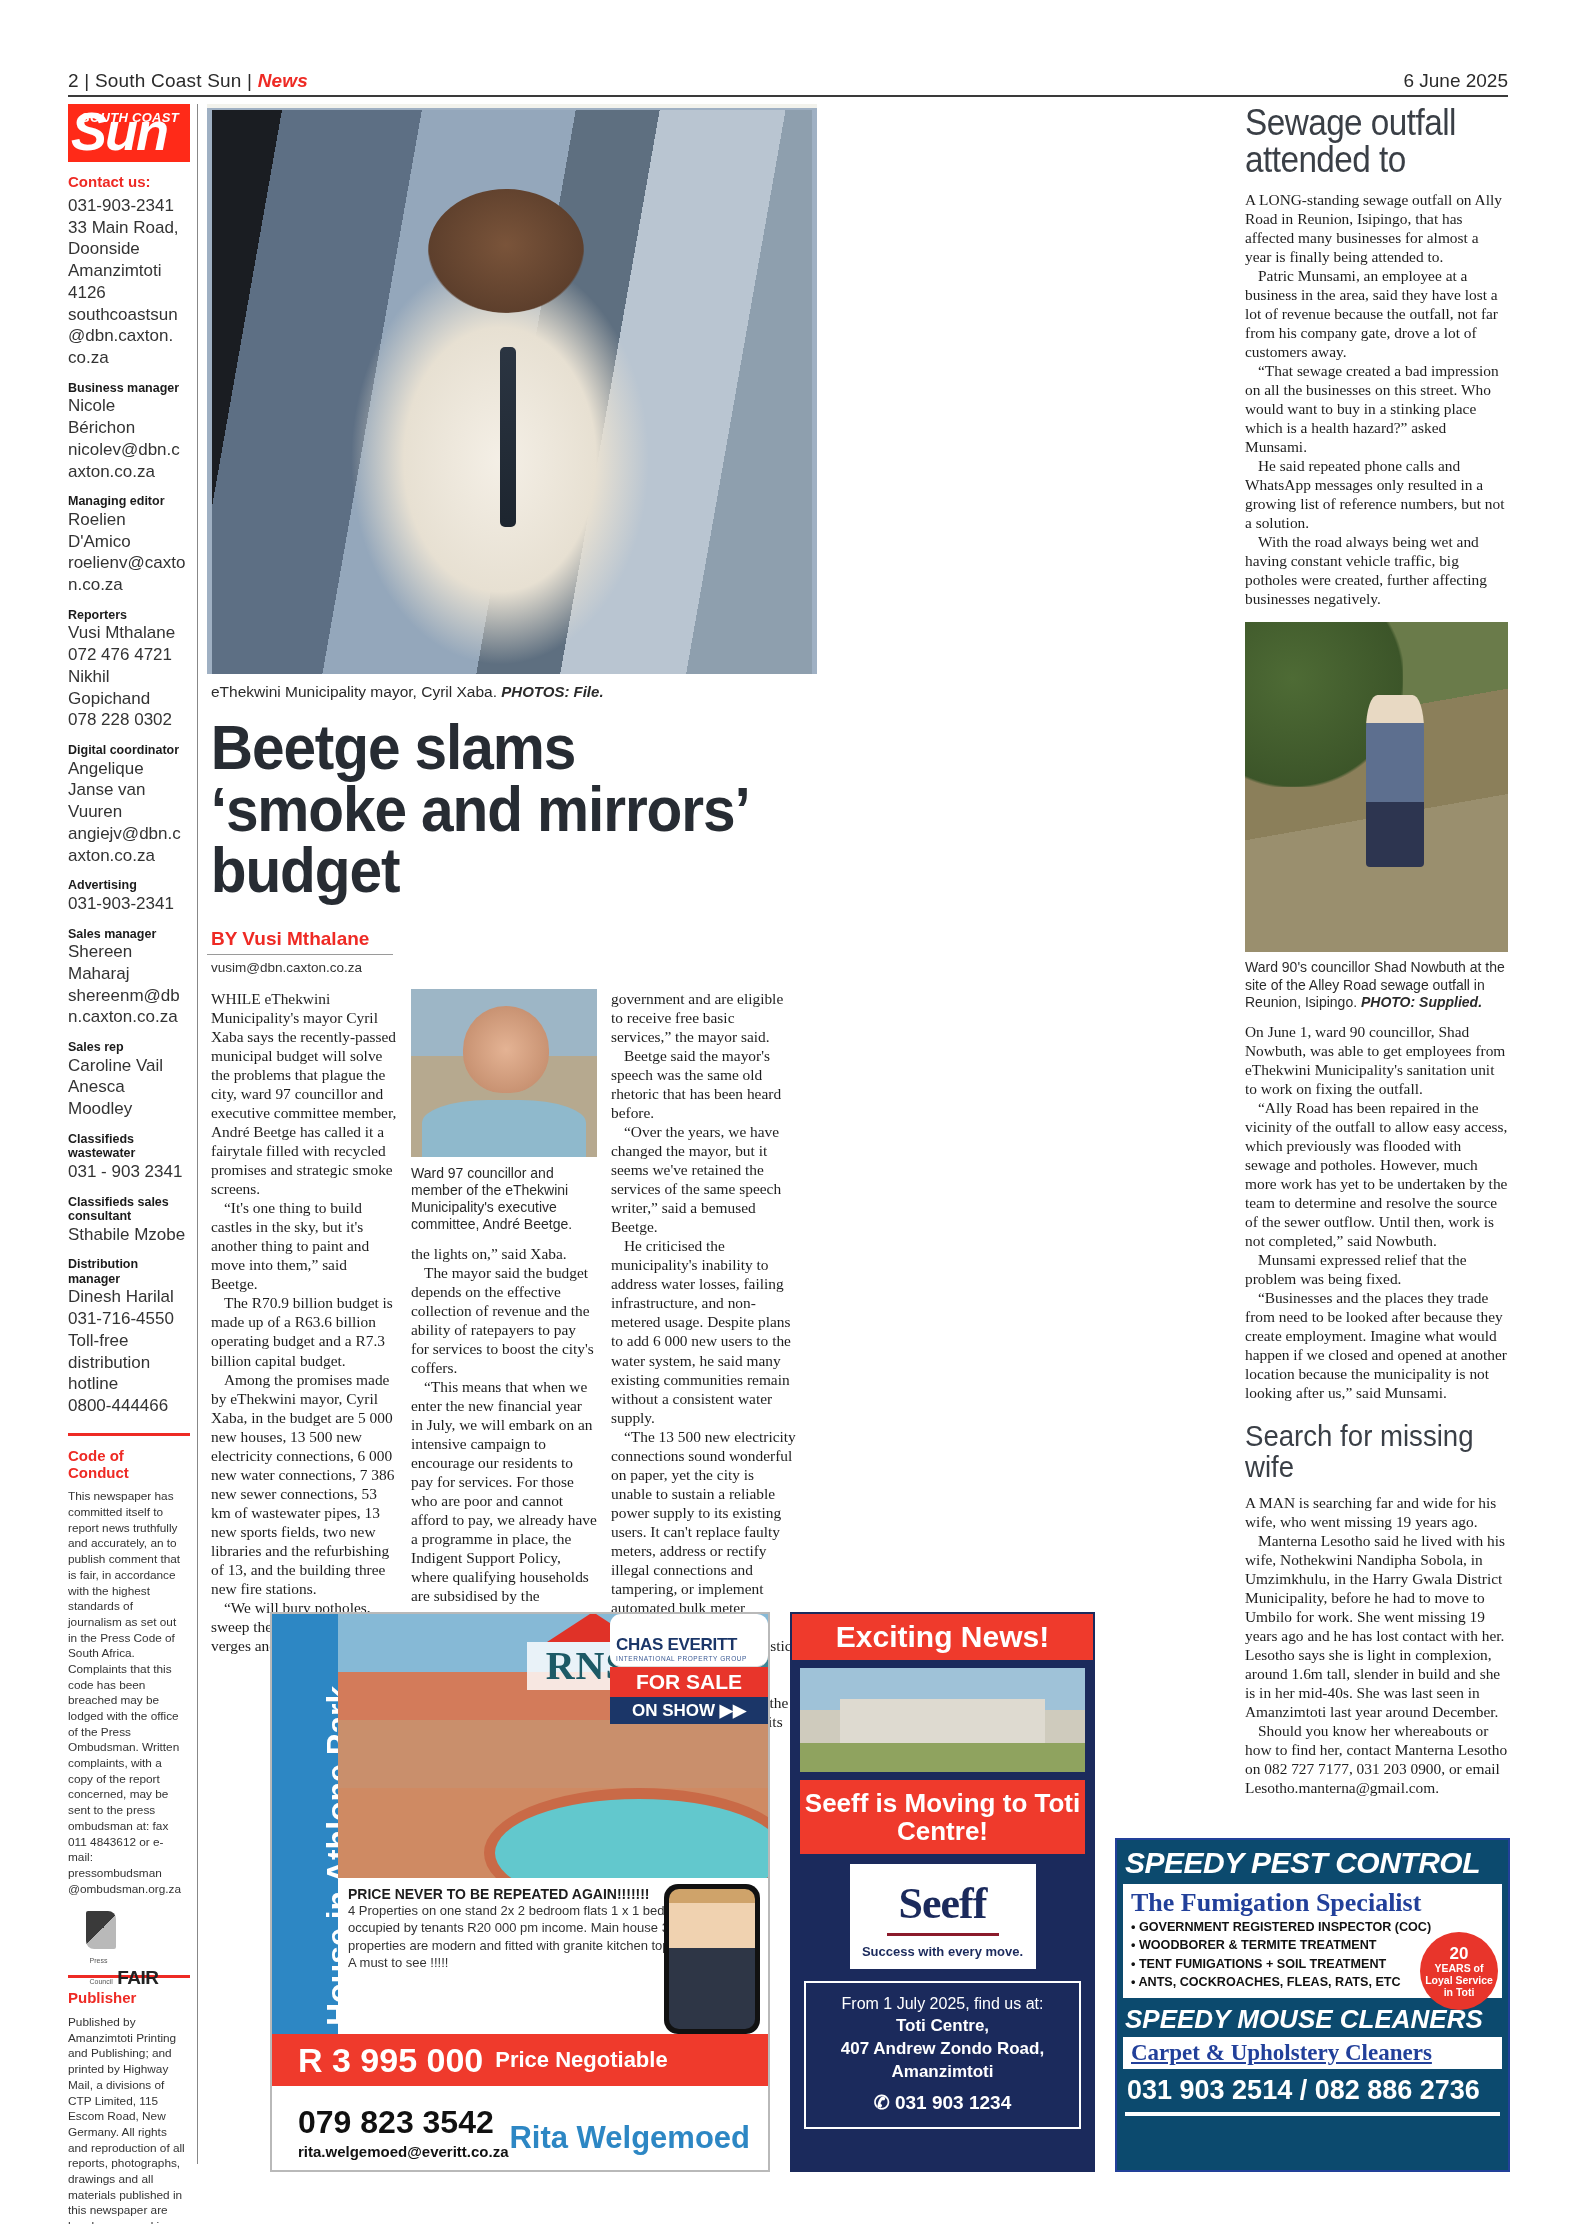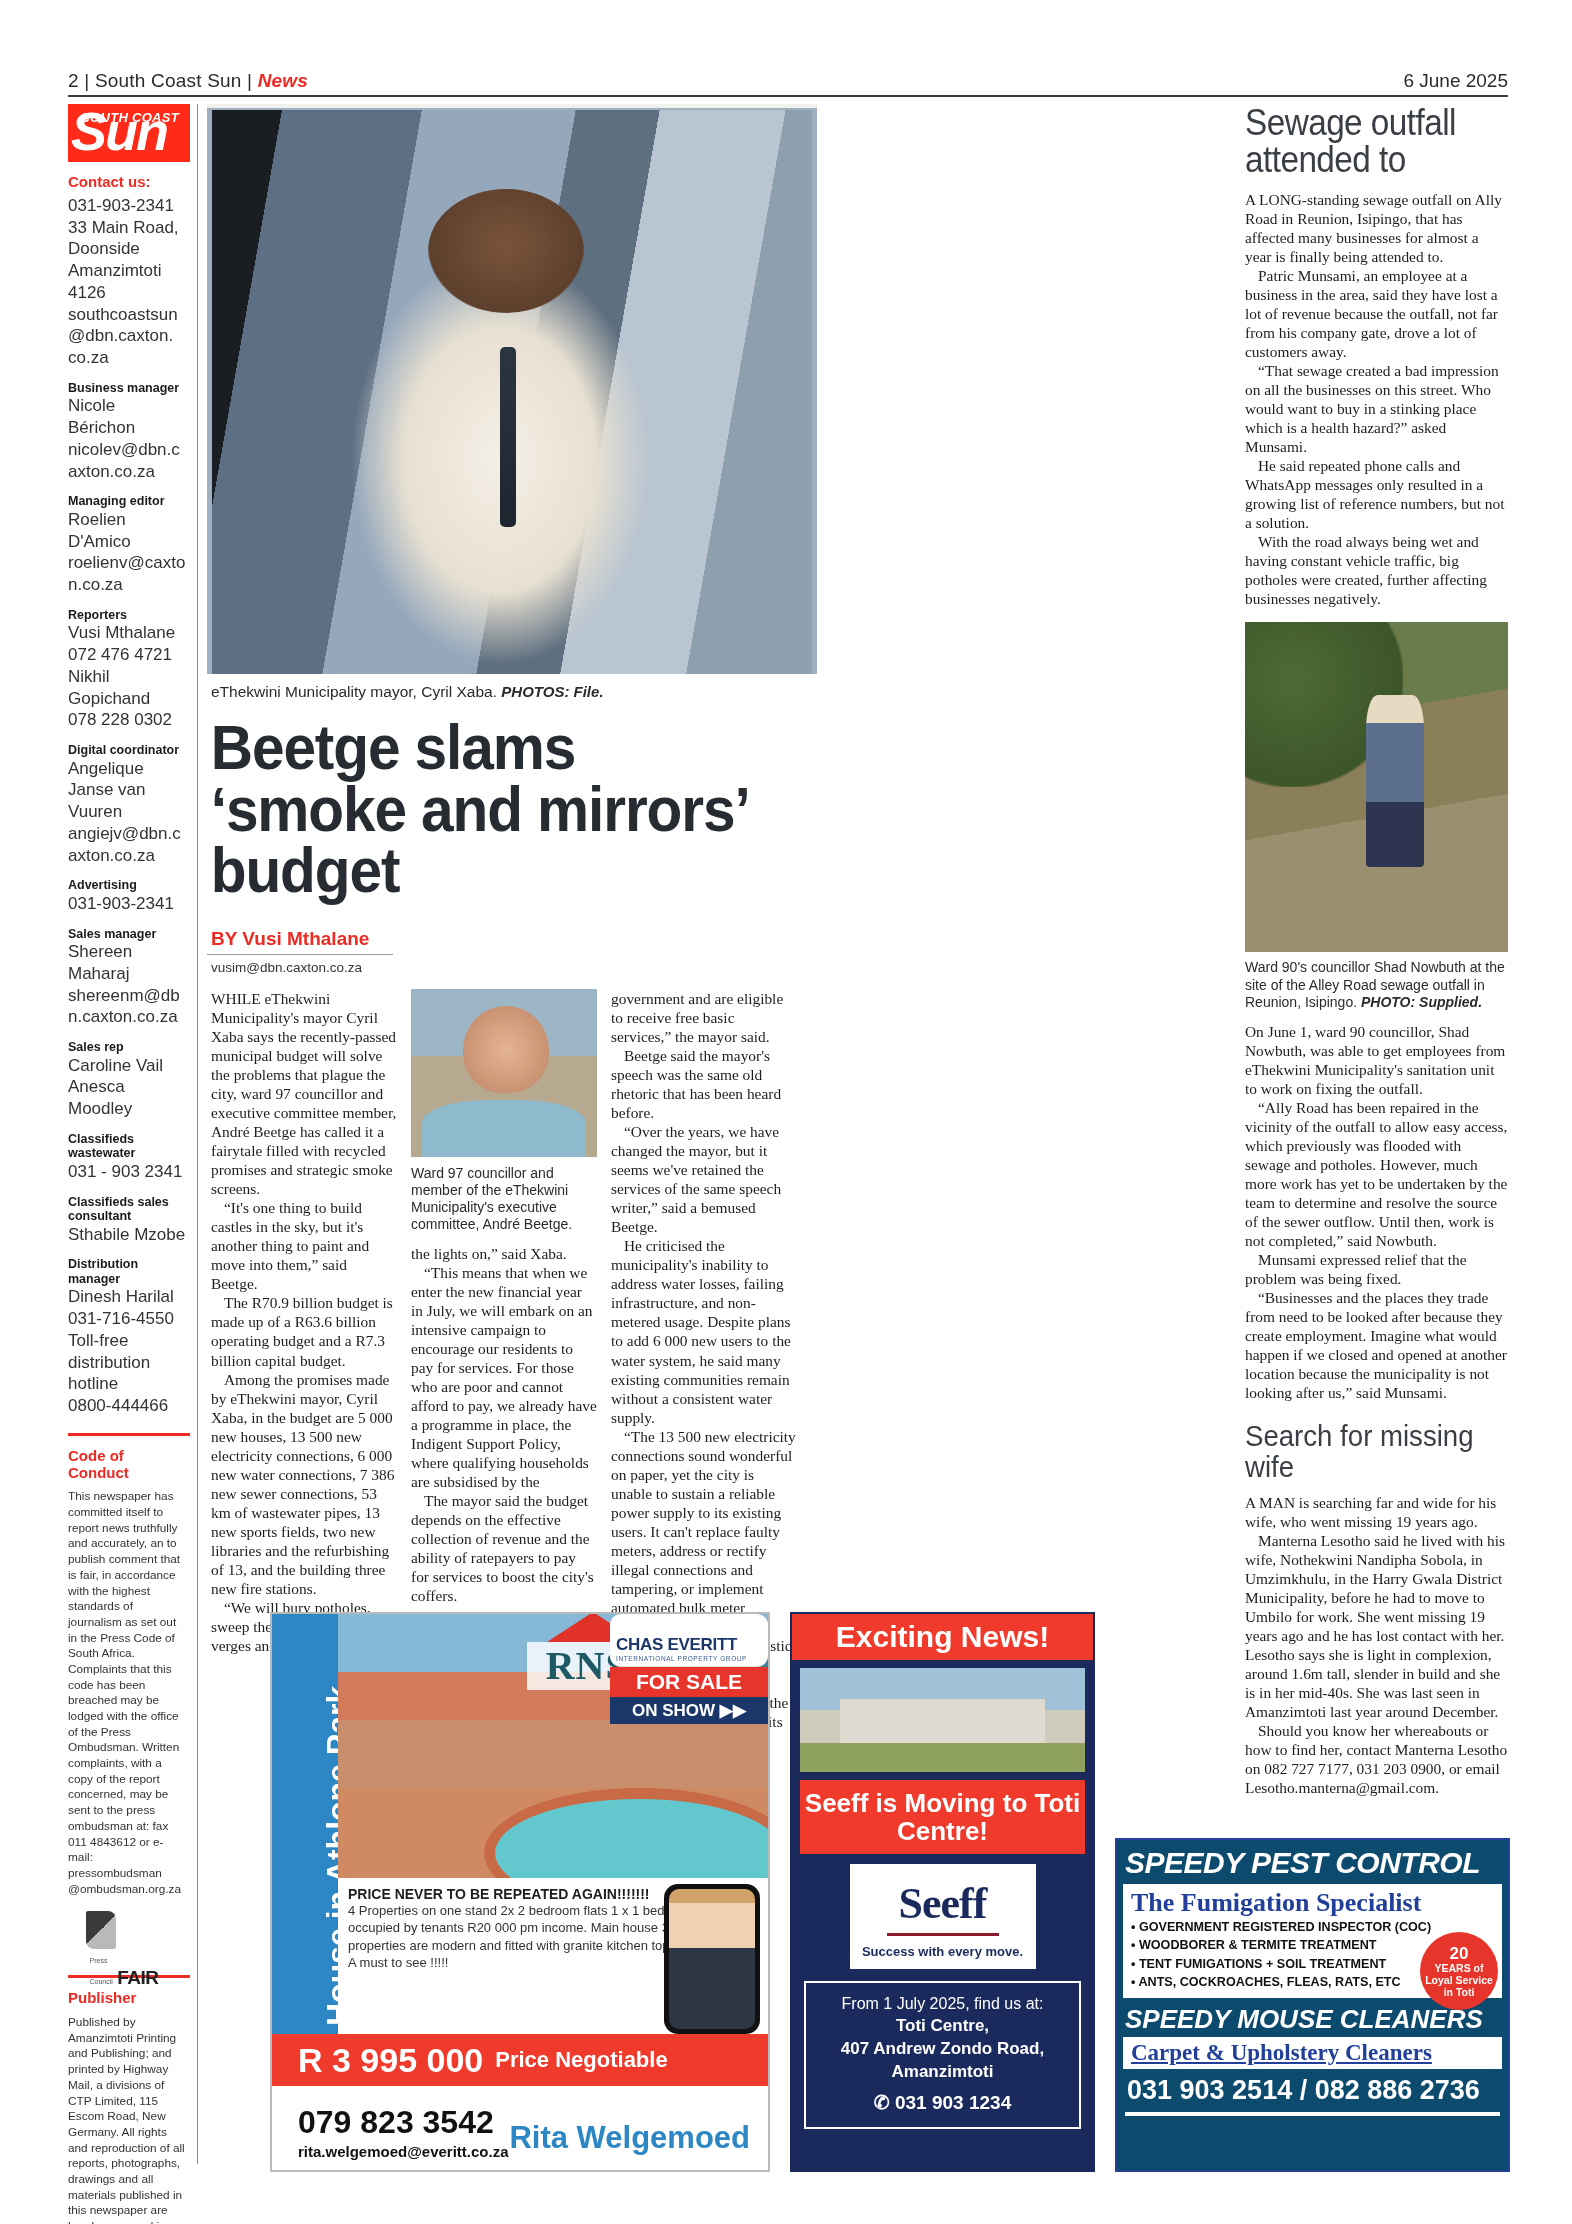--- a/index.html
+++ b/index.html
@@ -459,22 +459,22 @@
       </div>
 
       <div class="bcol">
         <div class="photo-beetge">
           <div class="pb-head"></div>
           <div class="pb-shirt"></div>
         </div>
         <div class="photo-cap2">Ward 97 councillor and member of the eThekwini Municipality's executive committee, André Beetge.</div>
         <div style="height:10px"></div>
         <p>the lights on,” said Xaba.</p>
+        <p>The mayor said the budget depends on the effective collection of revenue and the ability of ratepayers to pay for services to boost the city's coffers.</p>
         <p>“This means that when we enter the new financial year in July, we will embark on an intensive campaign to encourage our residents to pay for services. For those who are poor and cannot afford to pay, we already have a programme in place, the Indigent Support Policy, where qualifying households are subsidised by the</p>
-        <p>The mayor said the budget depends on the effective collection of revenue and the ability of ratepayers to pay for services to boost the city's coffers.</p>
       </div>
 
       <div class="bcol col3">
         <p>government and are eligible to receive free basic services,” the mayor said.</p>
         <p>Beetge said the mayor's speech was the same old rhetoric that has been heard before.</p>
         <p>“Over the years, we have changed the mayor, but it seems we've retained the services of the same speech writer,” said a bemused Beetge.</p>
         <p>He criticised the municipality's inability to address water losses, failing infrastructure, and non-metered usage. Despite plans to add 6 000 new users to the water system, he said many existing communities remain without a consistent water supply.</p>
         <p>“The 13 500 new electricity connections sound wonderful on paper, yet the city is unable to sustain a reliable power supply to its existing users. It can't replace faulty meters, address or rectify illegal connections and tampering, or implement automated bulk meter readings,” said Beetge.</p>
         <p>He added that as optimistic as the mayor is about the budget, the council will, within the first quarter of the new year, be considering its reprioritisation.</p>
       </div>

